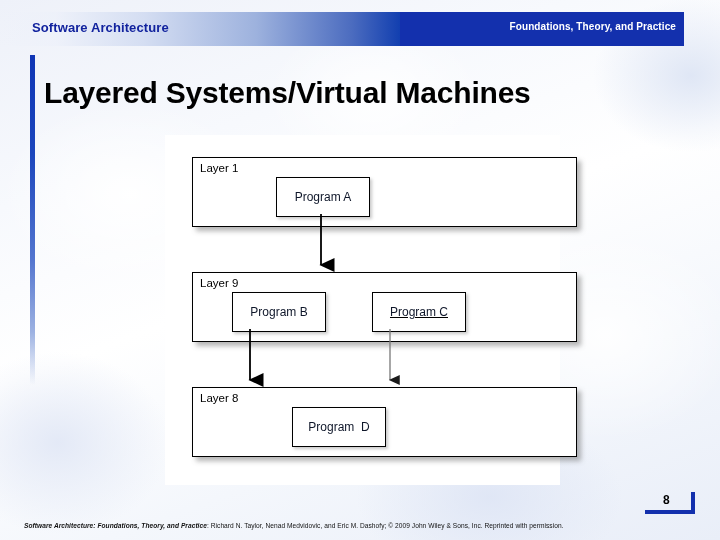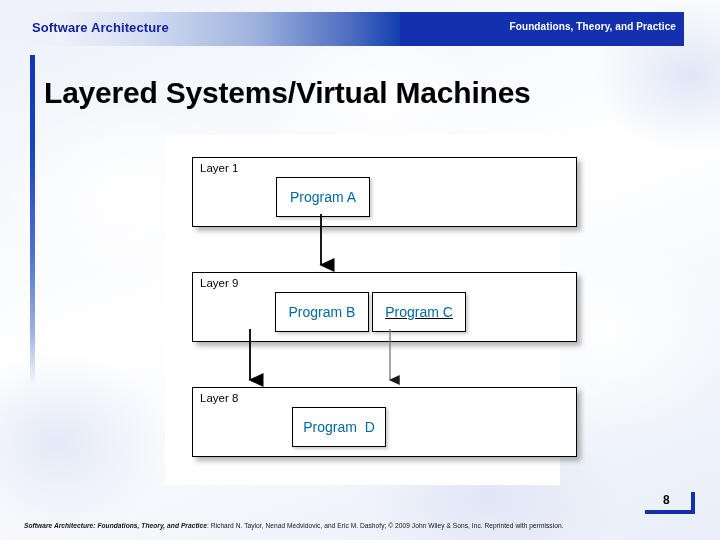--- a/index.html
+++ b/index.html
@@ -122,22 +122,22 @@
   .program-box {
     position: absolute;
     background: #ffffff;
     border: 1.5px solid #000000;
     display: flex;
     align-items: center;
     justify-content: center;
     box-shadow: 2px 2px 3px rgba(120,120,120,0.4);
   }
   .program-label {
-    font-size: 14px;
-    color: #0369a1;
+    font-size: 12px;
+    color: #0f172a;
     white-space: pre;
   }
 
   .arrow-svg {
     position: absolute;
     left: 0; top: 0;
     width: 395px; height: 350px;
     overflow: visible;
     pointer-events: none;
   }
@@ -200,21 +200,21 @@
 
   <div class="layer-box" style="left:27px; top:22px; width:343px; height:68px;">
     <div class="layer-label">Layer 1</div>
     <div class="program-box" style="left:83px; top:19px; width:92px; height:38px;">
       <span class="program-label">Program A</span>
     </div>
   </div>
 
   <div class="layer-box" style="left:27px; top:137px; width:343px; height:68px;">
     <div class="layer-label">Layer 9</div>
-    <div class="program-box" style="left:39px; top:19px; width:92px; height:38px;margin-left:43px;">
+    <div class="program-box" style="left:39px; top:19px; width:92px; height:38px;">
       <span class="program-label">Program B</span>
     </div>
     <div class="program-box" style="left:179px; top:19px; width:92px; height:38px;text-decoration:underline;">
       <span class="program-label">Program C</span>
     </div>
   </div>
 
   <div class="layer-box" style="left:27px; top:252px; width:343px; height:68px;">
     <div class="layer-label">Layer 8</div>
     <div class="program-box" style="left:99px; top:19px; width:92px; height:38px;">

